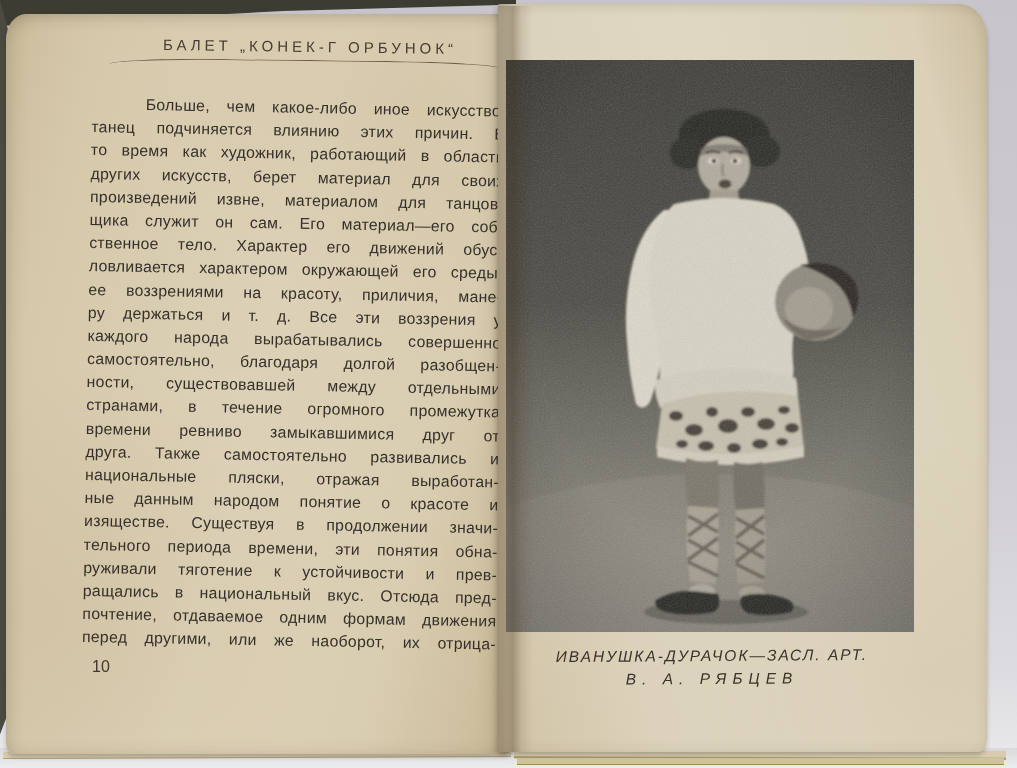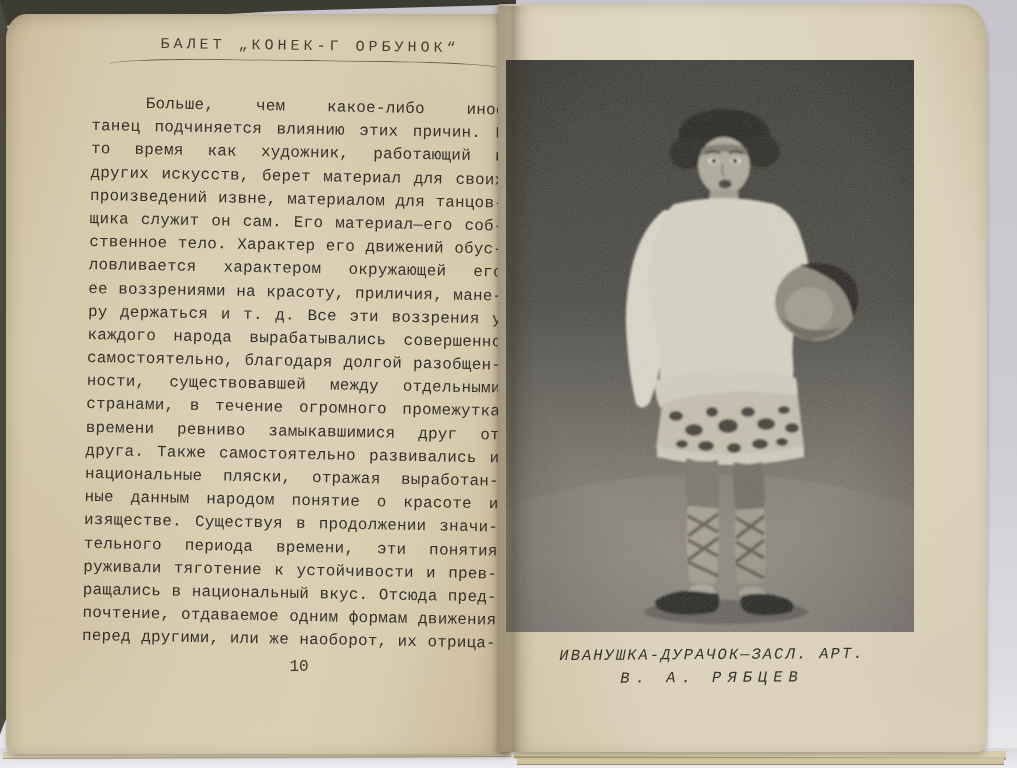--- a/index.html
+++ b/index.html
@@ -1,18 +1,18 @@
 <!DOCTYPE html>
 <html><head>
 <meta charset="utf-8">
 <style>
   html,body{margin:0;padding:0;background:#b9b6bd;}
   .scene{
     position:relative;width:1017px;height:768px;overflow:hidden;
-    font-family:Liberation Mono, monospace;
+    font-family:Liberation Sans, sans-serif;
     background:linear-gradient(180deg,#c7c4cb 0%,#cecbd2 55%,#dddde1 88%,#ebebee 100%);
   }
   
   .bg-top-wedge{position:absolute;left:0;top:0;width:516px;height:26px;background:#3c3c33;
     clip-path:polygon(0 0,100% 0,100% 18%,55% 42%,0 100%);}
   .bg-left-sliver{position:absolute;left:0;top:0;width:12px;height:742px;background:#4b4a40;
     clip-path:polygon(0 0,100% 6%,70% 96%,0 99%);}
   .bottom-strip{position:absolute;left:0;top:748px;width:1017px;height:20px;
     background:linear-gradient(180deg,#d9d9dc,#ecedf0);}
   
@@ -49,21 +49,21 @@
   
   .lp-header{position:absolute;left:118px;top:24px;width:372px;text-align:center;
     font-size:15px;letter-spacing:4px;color:#453d30;transform:rotate(.8deg);white-space:nowrap;}
   .lp-rule{position:absolute;left:104px;top:46px;width:392px;height:12px;
     border-top:1.6px solid rgba(72,60,42,.78);border-radius:50% / 11px;transform:rotate(.7deg);}
   .textblock{position:absolute;left:86px;top:78px;width:414px;color:#35302a;
     font-size:15.8px;transform:rotate(1.05deg);transform-origin:0 0;}
   .tline{height:23.2px;line-height:23.2px;text-align:justify;text-align-last:justify;
     text-justify:inter-word;letter-spacing:.3px;overflow:hidden;}
   .tline.first{text-indent:54px;}
-  .pageno{position:absolute;left:86px;top:644px;width:414px;text-align:center;
+  .pageno{position:absolute;left:86px;top:644px;width:414px;text-align:left;
     font-size:16px;color:#3d372e;}
   
   .photo{position:absolute;left:8px;top:56px;width:408px;height:572px;}
   .photo svg{display:block;}
   .caption{position:absolute;left:0;top:640px;width:428px;text-align:center;
     font-style:italic;color:#3a332b;transform:rotate(-.4deg);}
   .cap1{font-size:15.5px;letter-spacing:2px;line-height:23px;white-space:nowrap;}
   .cap2{font-size:15.5px;letter-spacing:6px;line-height:23px;white-space:nowrap;}
 </style>
 </head>

